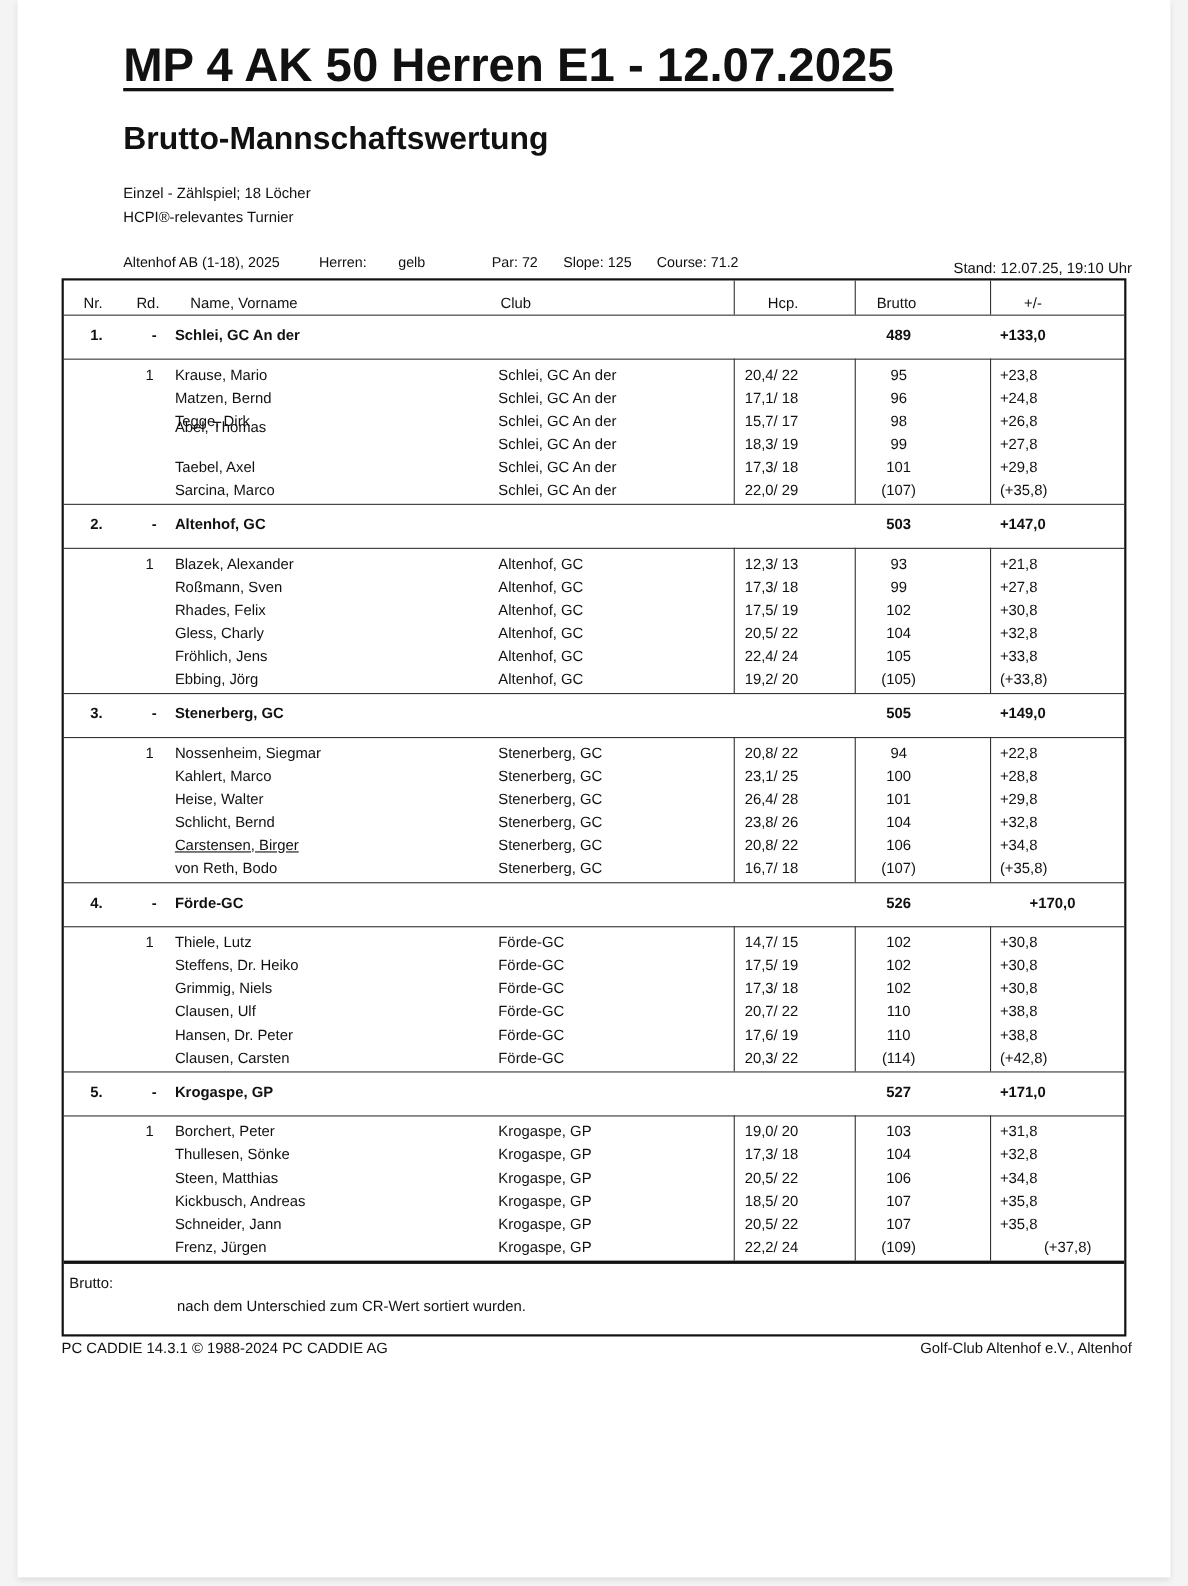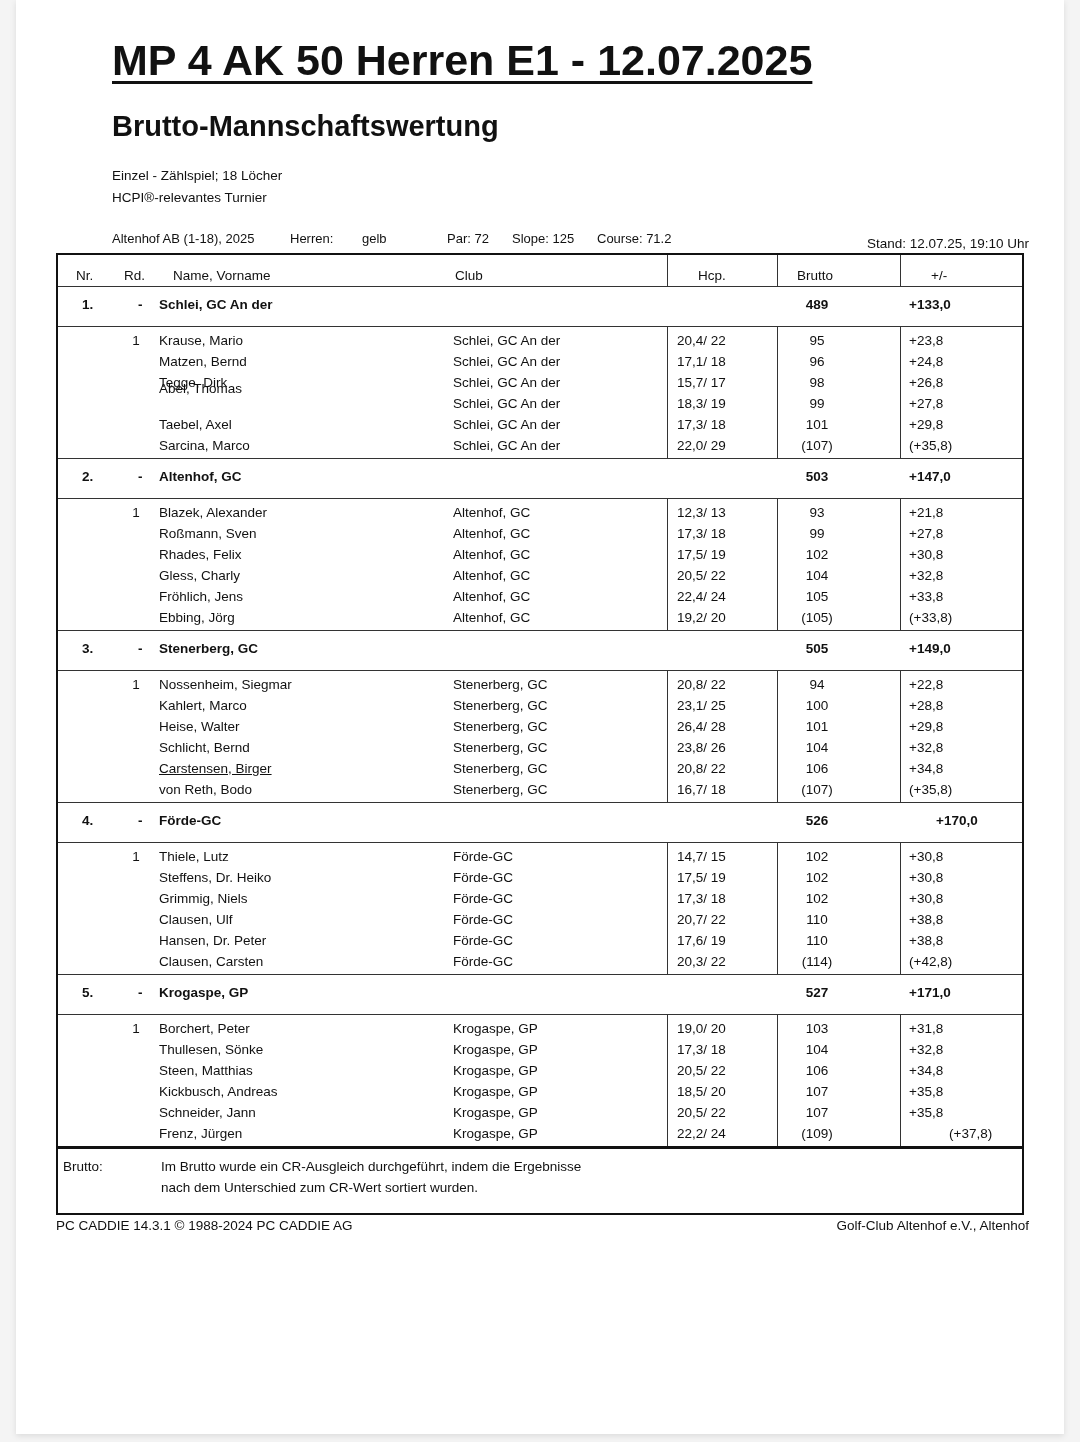--- a/index.html
+++ b/index.html
@@ -305,18 +305,17 @@
       <div class="cell" style="left: 619px; top: 871px;">22,2/ 24</div>
       <div class="cell" style="left: 719px; top: 871px; width: 80px; text-align: center;">(109)</div>
       <div class="cell" style="left: 851px; top: 871px; margin-left: 40px;">(+37,8)</div>
       <div class="vline" style="left: 609px; top: 759px; height: 132px;"></div>
       <div class="vline" style="left: 719px; top: 759px; height: 132px;"></div>
       <div class="vline" style="left: 842px; top: 759px; height: 132px;"></div>
       <div class="hline thick" style="top: 891px;"></div>
     </div>
 
   <div class="cell" id="note-label" style="left: 5px; top: 904px;">Brutto:</div>
-  <div class="cell" id="note-line1" style="left: 103px; top: 904px;">Im Brutto wurde ein CR-Ausgleich durchgeführt, indem die Ergebnisse</div>
   <div class="cell" id="note-line2" style="left: 103px; top: 925px;">nach dem Unterschied zum CR-Wert sortiert wurden.</div>
 </div>
 
 <div class="footer-left">PC CADDIE 14.3.1  © 1988-2024 PC CADDIE AG</div>
 <div class="footer-right">Golf-Club Altenhof e.V., Altenhof</div>
 
 </body></html>

